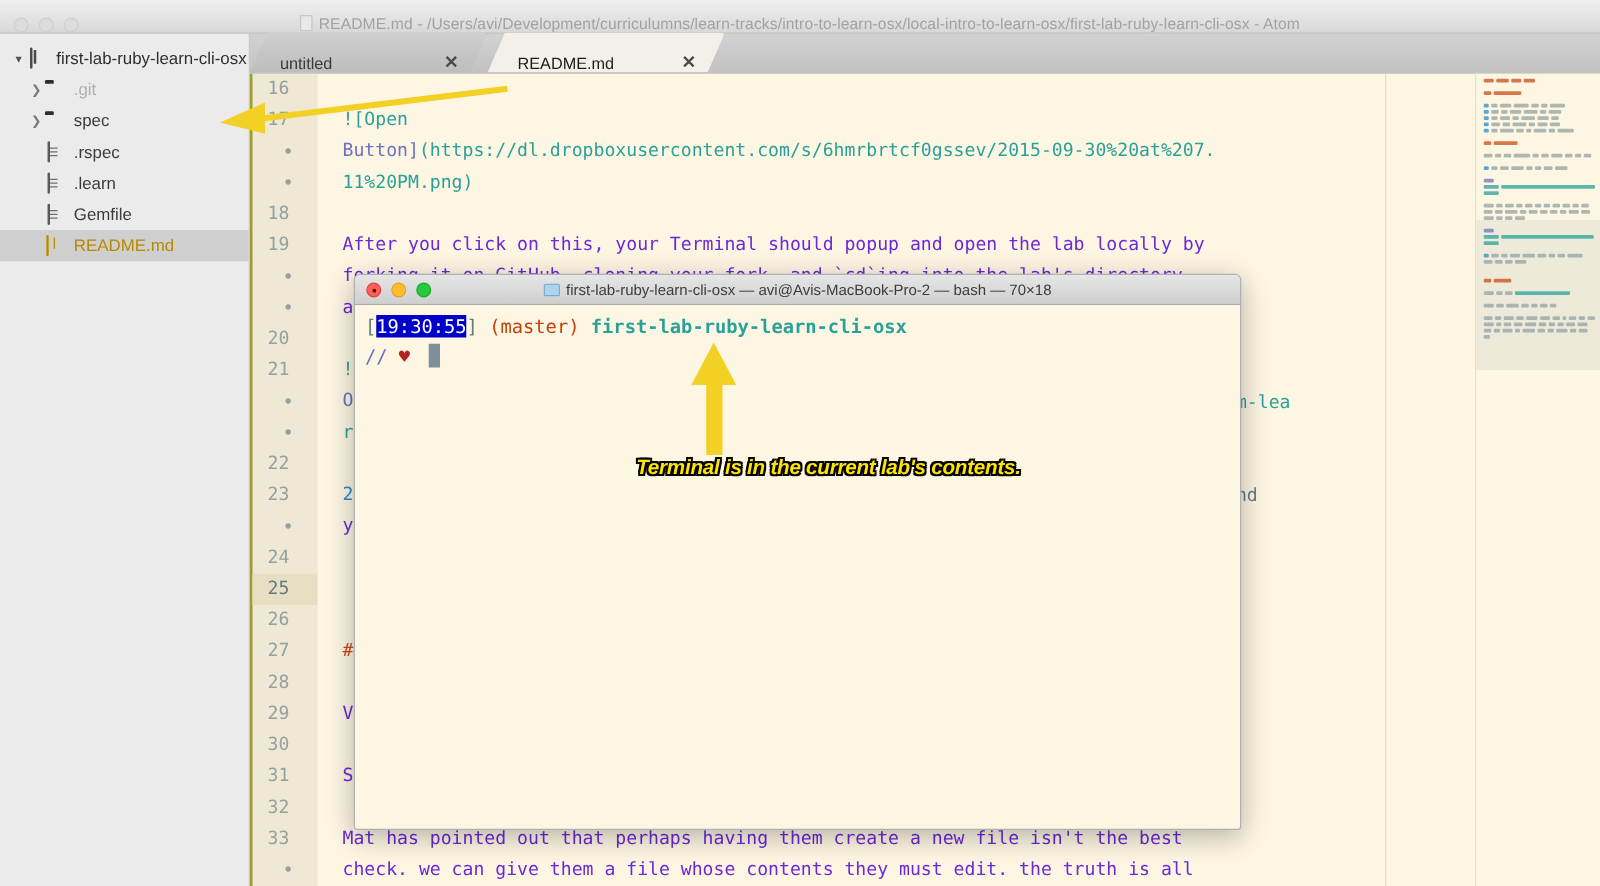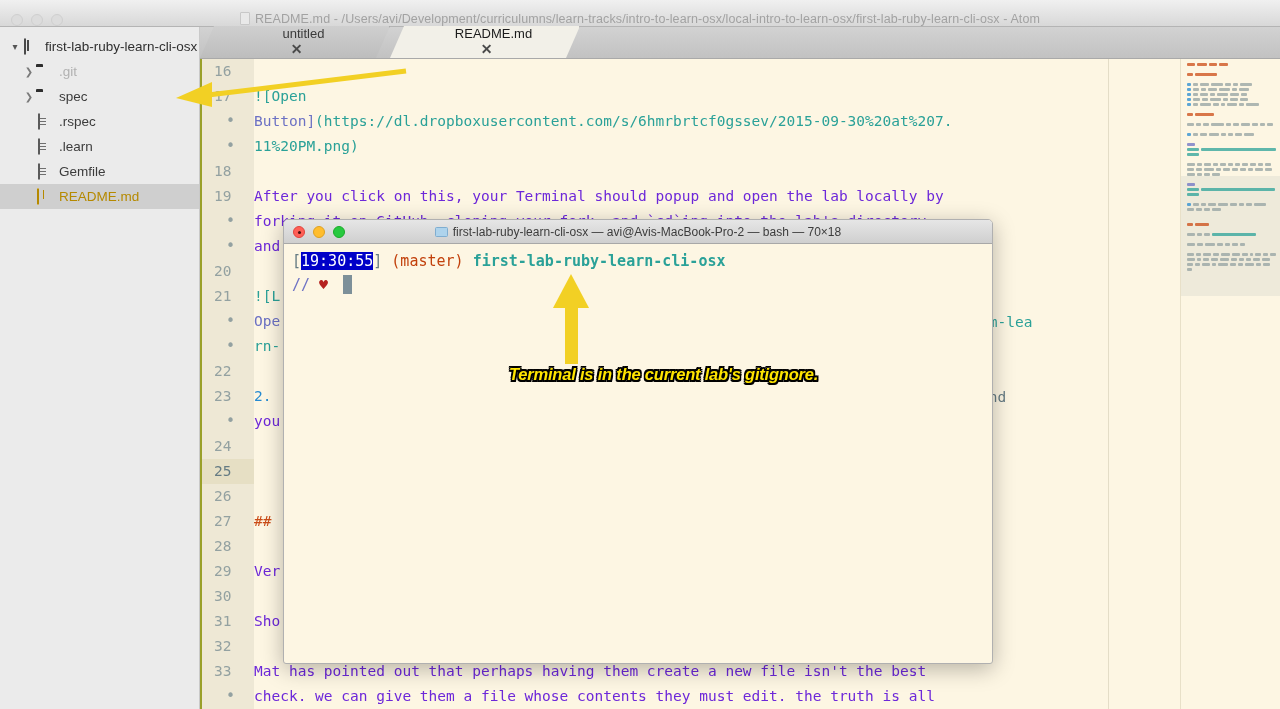--- a/index.html
+++ b/index.html
@@ -42,27 +42,26 @@
   .tabbar {
     position: absolute; top: 27px; left: 200px;
     width: 1080px; height: 32px;
     background: linear-gradient(#d2d2d2, #c2c2c2);
     border-bottom: 1px solid #a9a9a9;
     display: flex; align-items: flex-end;
   }
   .tab {
     position: relative;
     height: 32px; min-width: 190px;
-    display: flex; align-items: center;
+    display: flex; align-items: flex-end;
     padding: 0 6px 0 24px;
     font-size: 13px; color: #3a3a3a;
     background: linear-gradient(#cfcfcf, #bdbdbd);
     border-right: 1px solid #a9a9a9;
     clip-path: polygon(14px 0, 100% 0, calc(100% - 14px) 100%, 0 100%);
-    flex-direction: column;
   }
   .tab.active {
     background: #f2f0e8;
     color: #1c1c1c;
     z-index: 3;
   }
   .tab-label { flex: 1; white-space: nowrap; }
   .tab-close {
     width: 16px; height: 16px; line-height: 15px; text-align: center;
     font-size: 14px; font-weight: bold; color: #4a4a4a;
@@ -156,21 +155,21 @@
     color: #657b83;
   }
   .ln {
     height: 25px; line-height: 25px;
     font-size: 14.5px; text-align: left;
     padding-left: 12px; color: #93a1a1;
     font-family: "DejaVu Sans Mono", monospace;
   }
   .ln.cur { background: #e6dfc4; color: #657b83; }
   .ln.dot { color: #93a1a1; padding-left: 24px; font-size: 15px; }
-  .code-line { padding-left: 0; }
+  .code-line { padding-left: 20px; }
   .tok-md   { color: #2aa198; }
   .tok-link { color: #6c71c4; }
   .tok-head { color: #cb4b16; }
   .tok-num  { color: #268bd2; }
   .tok-txt  { color: #6d28d9; }
   .margin-guide {
     position: absolute; top: 0; bottom: 0; left: 854px;
     width: 1px; background: #e4ddc7;
   }
 
@@ -652,15 +651,15 @@
   <svg class="arrow-svg" style="left:168px; top:62px; width:250px; height:48px;" viewBox="0 0 250 48">
     <path d="M238 9 L40 33" stroke="#f2d024" stroke-width="5" fill="none"></path>
     <path d="M8 36 L44 20 L44 45 Z" fill="#f2d024"></path>
   </svg>
 
   <svg class="arrow-svg" style="left:552px; top:272px; width:40px; height:92px;" viewBox="0 0 40 92">
     <rect x="13" y="26" width="13" height="66" fill="#f2d024"></rect>
     <path d="M19 2 L37 36 L1 36 Z" fill="#f2d024"></path>
   </svg>
 
-  <div class="annot annot-2">Terminal is in the current lab's gitignore.</div>
+  <div class="annot annot-2">Terminal is in the current lab's contents.</div>
 
 </div>
 
 </body></html>

